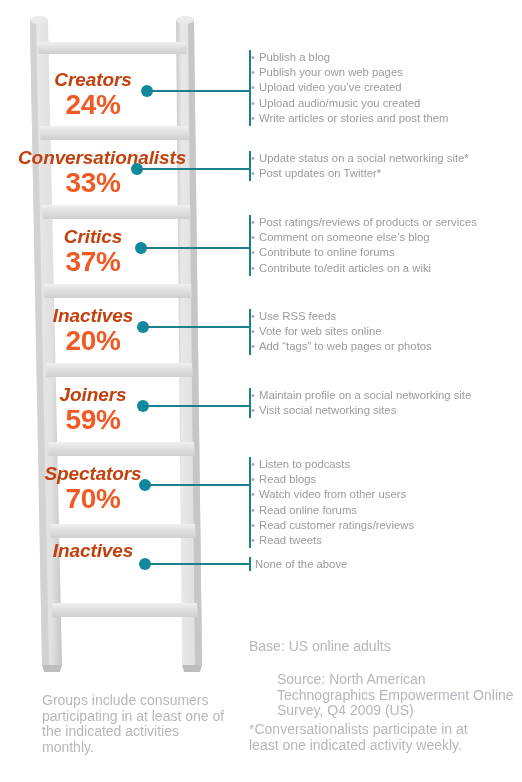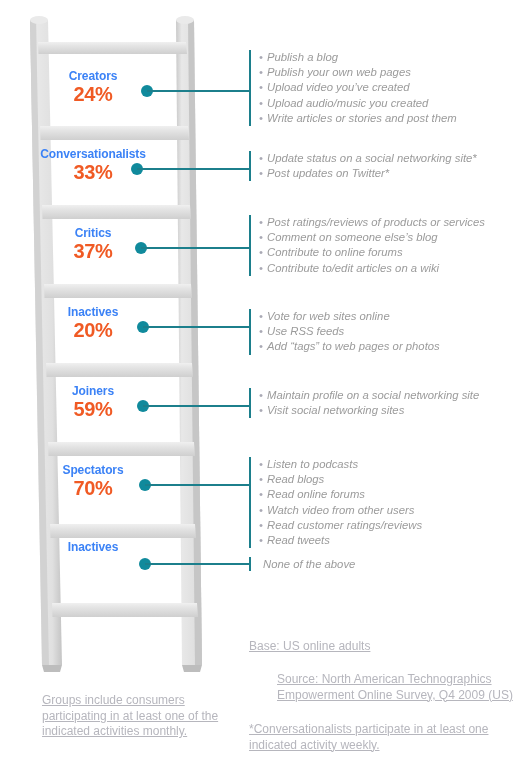--- a/index.html
+++ b/index.html
@@ -15,28 +15,29 @@
   #ladder { position: absolute; left: 0; top: 0; width: 240px; height: 700px; }
 
   
   .rung-label {
     position: absolute;
     text-align: center;
     width: 150px;
     line-height: 1;
   }
   .rung-label .grp {
-    font-size: 12px;
+    font-size: 19px;
     font-weight: bold;
-    color: #3b82f6;
+    color: #c2410c;
     letter-spacing: -0.1px;
     white-space: nowrap;
+    font-style: italic;
   }
   .rung-label .pct {
-    font-size: 20px;
+    font-size: 28px;
     font-weight: bold;
     color: #f05a24;
     margin-top: 2px;
     letter-spacing: -0.4px;
   }
 
   
   .conn { position: absolute; height: 12px; }
   .conn .dot {
     position: absolute; left: 0; top: 0;
@@ -47,22 +48,20 @@
     position: absolute; left: 6px; top: 5px;
     height: 2px; background: #1c7f8c;
   }
 
   
   .actions {
     position: absolute;
     left: 249px;
     width: 270px;
     border-left: 2px solid #1c7f8c;
-    padding-left: 8px;
-    font-style: italic;
   }
   .actions li {
     list-style: none;
     font-size: 11.3px;
     color: #9b9b9b;
     line-height: 15.2px;
     white-space: nowrap;
   }
   .actions li::before {
     content: "\2022";
@@ -76,24 +75,23 @@
   .tick {
     position: absolute;
     left: 249px;
     width: 2px; height: 14px;
     background: #1c7f8c;
   }
 
   
   .note {
     position: absolute;
-    font-size: 12px;
+    font-size: 14px;
     color: #b6b6bd;
     line-height: 15.5px;
-    text-decoration: underline;
   }
 </style>
 </head>
 <body>
 
 <div id="stage">
 
   <svg id="ladder" viewBox="0 0 240 700">
     <defs>
       <linearGradient id="railG" x1="0" y1="0" x2="1" y2="0">
@@ -207,35 +205,35 @@
   </ul>
 
   <ul class="actions" style="top:215px;">
     <li>Post ratings/reviews of products or services</li>
     <li>Comment on someone else’s blog</li>
     <li>Contribute to online forums</li>
     <li>Contribute to/edit articles on a wiki</li>
   </ul>
 
   <ul class="actions" style="top:309px;">
+    <li>Use RSS feeds</li>
     <li>Vote for web sites online</li>
-    <li>Use RSS feeds</li>
     <li>Add “tags” to web pages or photos</li>
   </ul>
 
   <ul class="actions" style="top:388px;">
     <li>Maintain profile on a social networking site</li>
     <li>Visit social networking sites</li>
   </ul>
 
   <ul class="actions" style="top:457px;">
     <li>Listen to podcasts</li>
     <li>Read blogs</li>
+    <li>Watch video from other users</li>
     <li>Read online forums</li>
-    <li>Watch video from other users</li>
     <li>Read customer ratings/reviews</li>
     <li>Read tweets</li>
   </ul>
 
   <ul class="actions no-bullet" style="top:557px; left:255px;">
     <li>None of the above</li>
   </ul>
 
   <div class="note" style="left:249px; top:639px; width:250px;">Base: US online adults</div>
 

